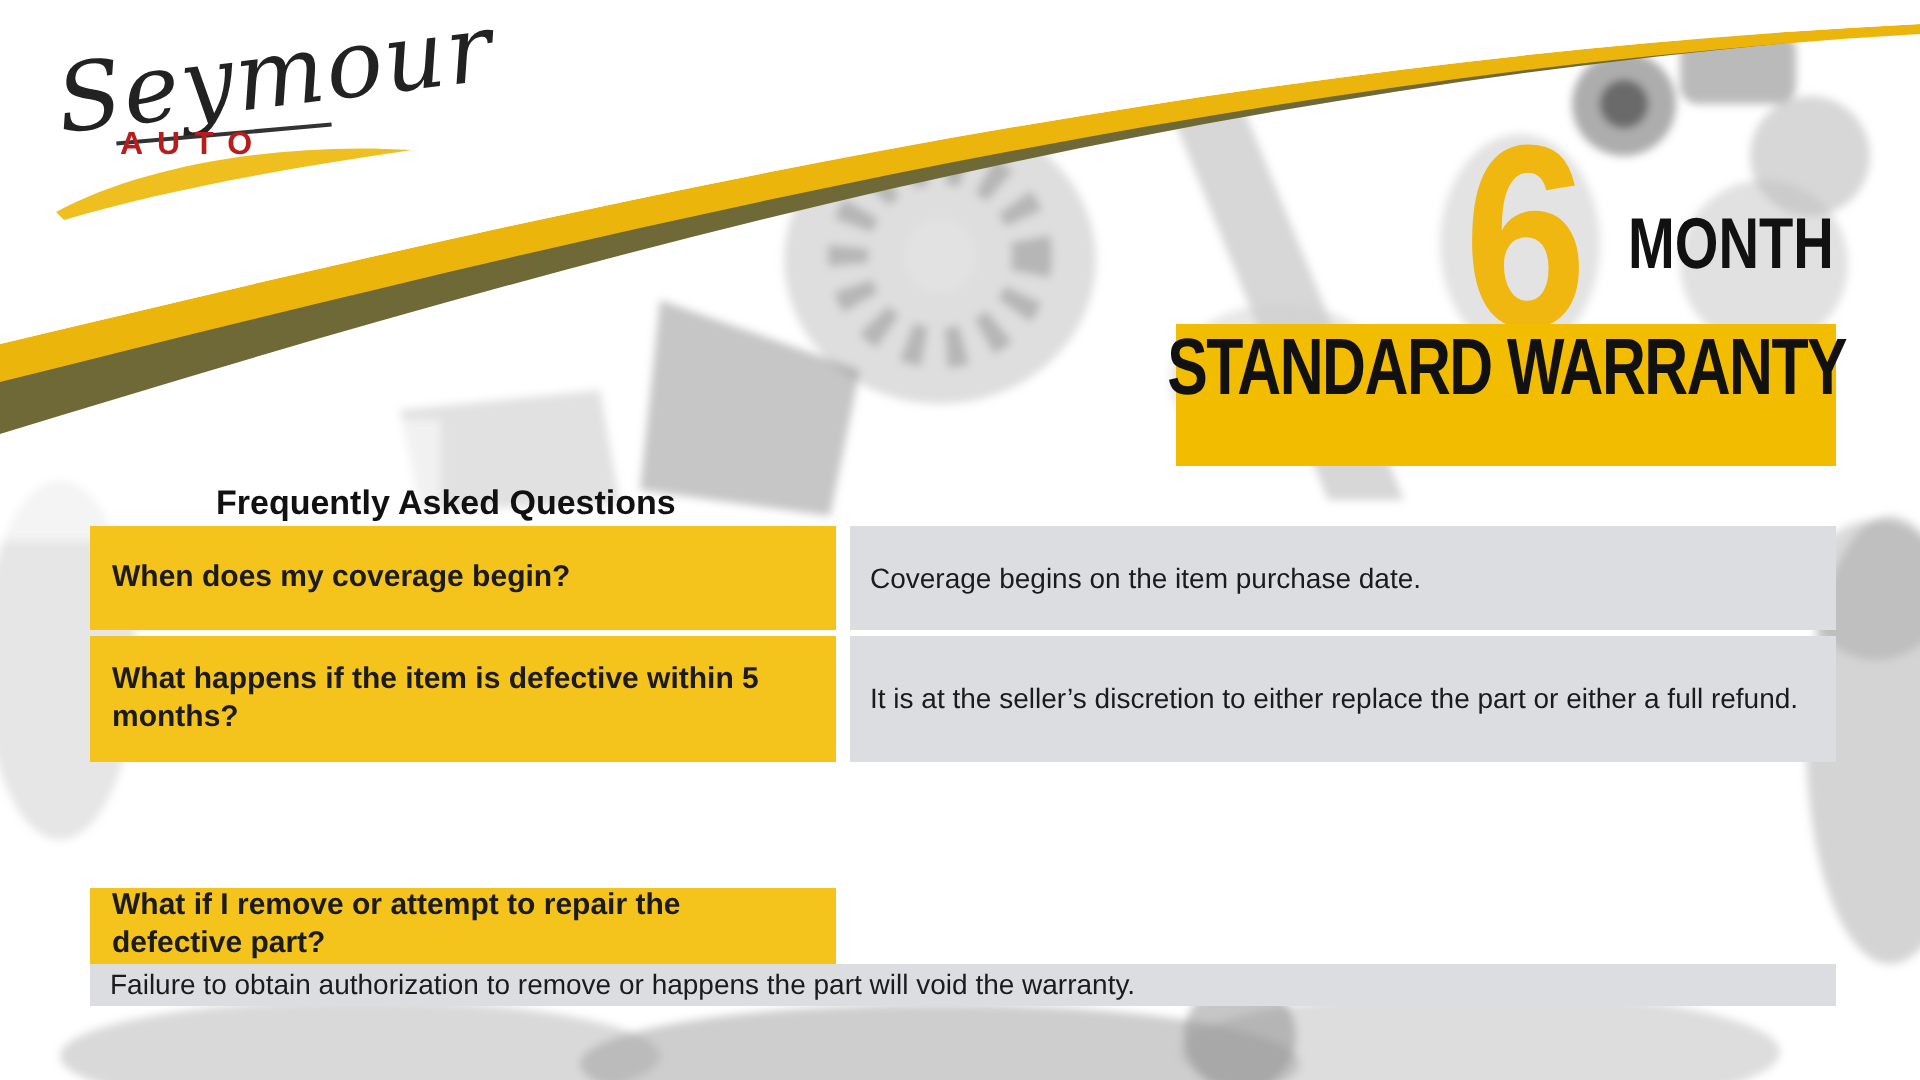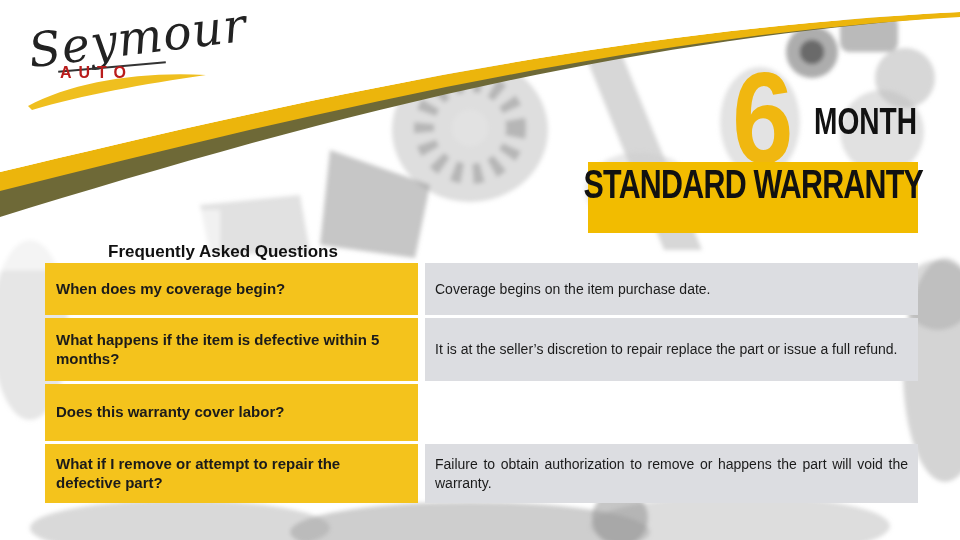--- a/index.html
+++ b/index.html
@@ -29,21 +29,21 @@
     transform:scaleX(0.76);letter-spacing:-1px;}
 
   
   .faq-title{position:absolute;left:108px;top:242px;z-index:5;font-size:17px;font-weight:bold;color:#111;}
   .faq-table{position:absolute;left:45px;top:263px;width:873px;z-index:5;
     display:flex;flex-direction:column;row-gap:3px;}
   .faq-row{display:flex;column-gap:7px;}
   .faq-row:nth-child(1){height:52px;}
   .faq-row:nth-child(2){height:63px;}
   .faq-row:nth-child(3){height:57px;}
-  .faq-row:nth-child(4){height:59px;}
+  .faq-row:nth-child(4){height:59px;flex-direction:column;}
   .q-cell{width:373px;background:#f4c31c;display:flex;align-items:center;
     padding:0 10px 0 11px;box-sizing:border-box;font-weight:bold;font-size:15px;line-height:1.25;}
   .a-cell{flex:1;background:#dcdde1;display:flex;align-items:center;
     padding:0 10px;box-sizing:border-box;font-size:14px;line-height:1.32;}
   .a-cell > div{width:100%;text-align:justify;}
 </style>
 </head>
 <body>
 
 <div class="stage">
@@ -110,27 +110,24 @@
       </div>
       <div class="a-cell">
         <div>Coverage begins on the item purchase date.</div>
       </div>
     </div>
     <div class="faq-row">
       <div class="q-cell">
         <span>What happens if the item is defective within 5 months?</span>
       </div>
       <div class="a-cell">
-        <div>It is at the seller’s discretion to repair replace the part or issue a full refund.</div>
+        <div>It is at the seller’s discretion to either replace the part or either a full refund.</div>
       </div>
     </div>
     <div class="faq-row">
-      <div class="q-cell">
-        <span>Does this warranty cover labor?</span>
-      </div>
     </div>
     <div class="faq-row">
       <div class="q-cell">
         <span>What if I remove or attempt to repair the defective part?</span>
       </div>
       <div class="a-cell">
         <div>Failure to obtain authorization to remove or happens the part will void the warranty.</div>
       </div>
     </div>
   </div>

